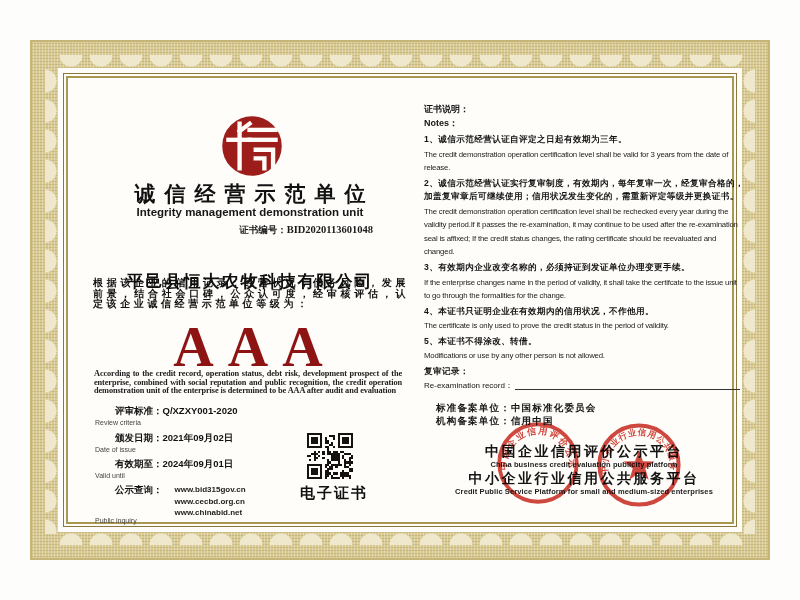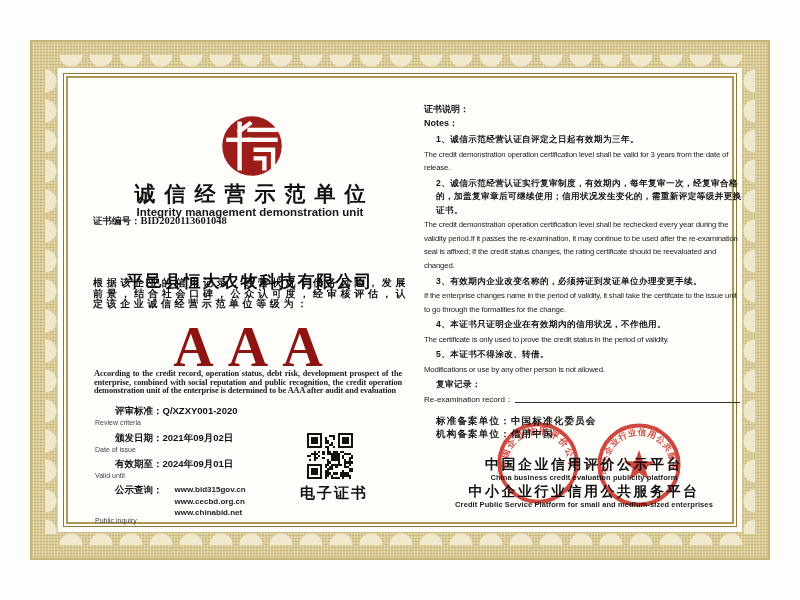--- a/index.html
+++ b/index.html
@@ -34,21 +34,21 @@
   .frame-inner { position:absolute; left:66px; top:76px; width:668px; height:448px;
                  border:2px solid #a9984f; }
 
   
   .logo { position:absolute; left:221px; top:115px; width:62px; height:62px; }
   .cert-title { position:absolute; left:93px; top:180px; width:314px; text-align:center;
                 font-size:21px; font-weight:bold; letter-spacing:9px; color:#111;
                 white-space:nowrap; text-indent:9px; }
   .cert-subtitle { position:absolute; left:93px; top:206px; width:314px; text-align:center;
                    font-size:11.5px; font-weight:bold; color:#161616; }
-  .cert-no { position:absolute; left:93px; top:215px; width:280px; 
+  .cert-no { position:absolute; left:93px; top:224px; width:280px; text-align:right;
              font-size:9.5px; font-weight:bold; color:#1a1a1a; }
   .cert-no .num { font-family:"Liberation Serif", serif; font-size:10.5px; }
   .company { position:absolute; left:93px; top:250px; width:314px; text-align:center;
              font-size:17px; font-weight:bold; letter-spacing:2px; color:#0e0e0e;
              white-space:nowrap;margin-top:20px; }
   .statement-zh { position:absolute; left:93px; top:278px; width:316px;
                   font-size:10px; font-weight:bold; letter-spacing:3.6px;
                   line-height:10.6px; color:#111; text-align:justify; }
   .grade { position:absolute; left:93px; top:304px; width:310px; text-align:center;
            font-family:"Liberation Serif", serif; font-weight:bold; font-size:56px;
@@ -65,21 +65,21 @@
   .f-inquiry { top:484px; } .f-pubinq { top:516px; }
   .f-inquiry .row { display:flex; }
   .f-inquiry .sites { margin-left:12px; }
   .qr-wrap { position:absolute; left:307px; top:433px; width:46px; height:46px; }
   .qr-label { position:absolute; left:292px; top:484px; width:76px; text-align:right;
               font-size:15px; font-weight:bold; letter-spacing:2px; color:#111; }
 
   
   .notes-col { position:absolute; left:424px; top:103px; width:320px; color:#141414; }
   .nz { font-size:8.6px; font-weight:bold; line-height:13.5px; margin-bottom:1px;
-        letter-spacing:0.4px;margin-left:12px; }
+        letter-spacing:0.4px; }
   .ne { font-size:7.8px; line-height:13.6px; letter-spacing:-0.2px; margin-bottom:2px;
         color:#1c1c1c; }
   .nh { font-size:9px; font-weight:bold; line-height:13.5px; }
   .nh.en { margin-bottom:3px; }
   .reexam { display:flex; font-size:8px; line-height:13.5px; }
   .reexam .line { flex:1; border-bottom:1px solid #333; margin:0 4px 3px 2px; }
   .registry { display:flex; justify-content:space-between; margin-top:9px;
               padding:0 10px 0 12px; font-size:9.5px; font-weight:bold;
               letter-spacing:1.2px; white-space:nowrap;flex-direction:column; }
   .platforms { margin-top:15px; text-align:center; }

